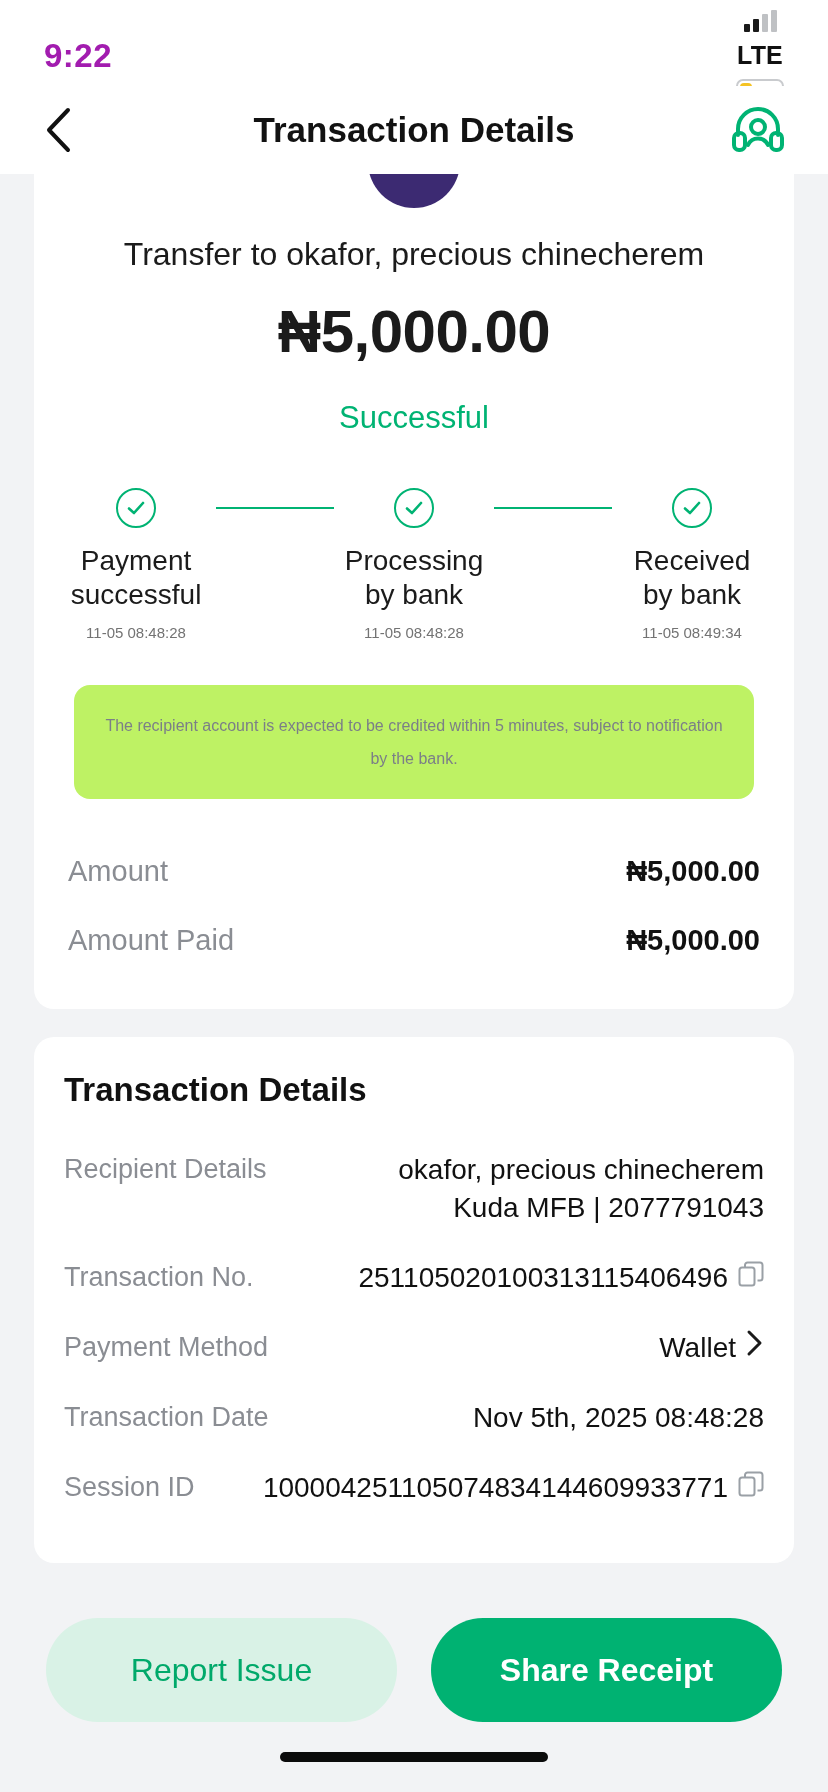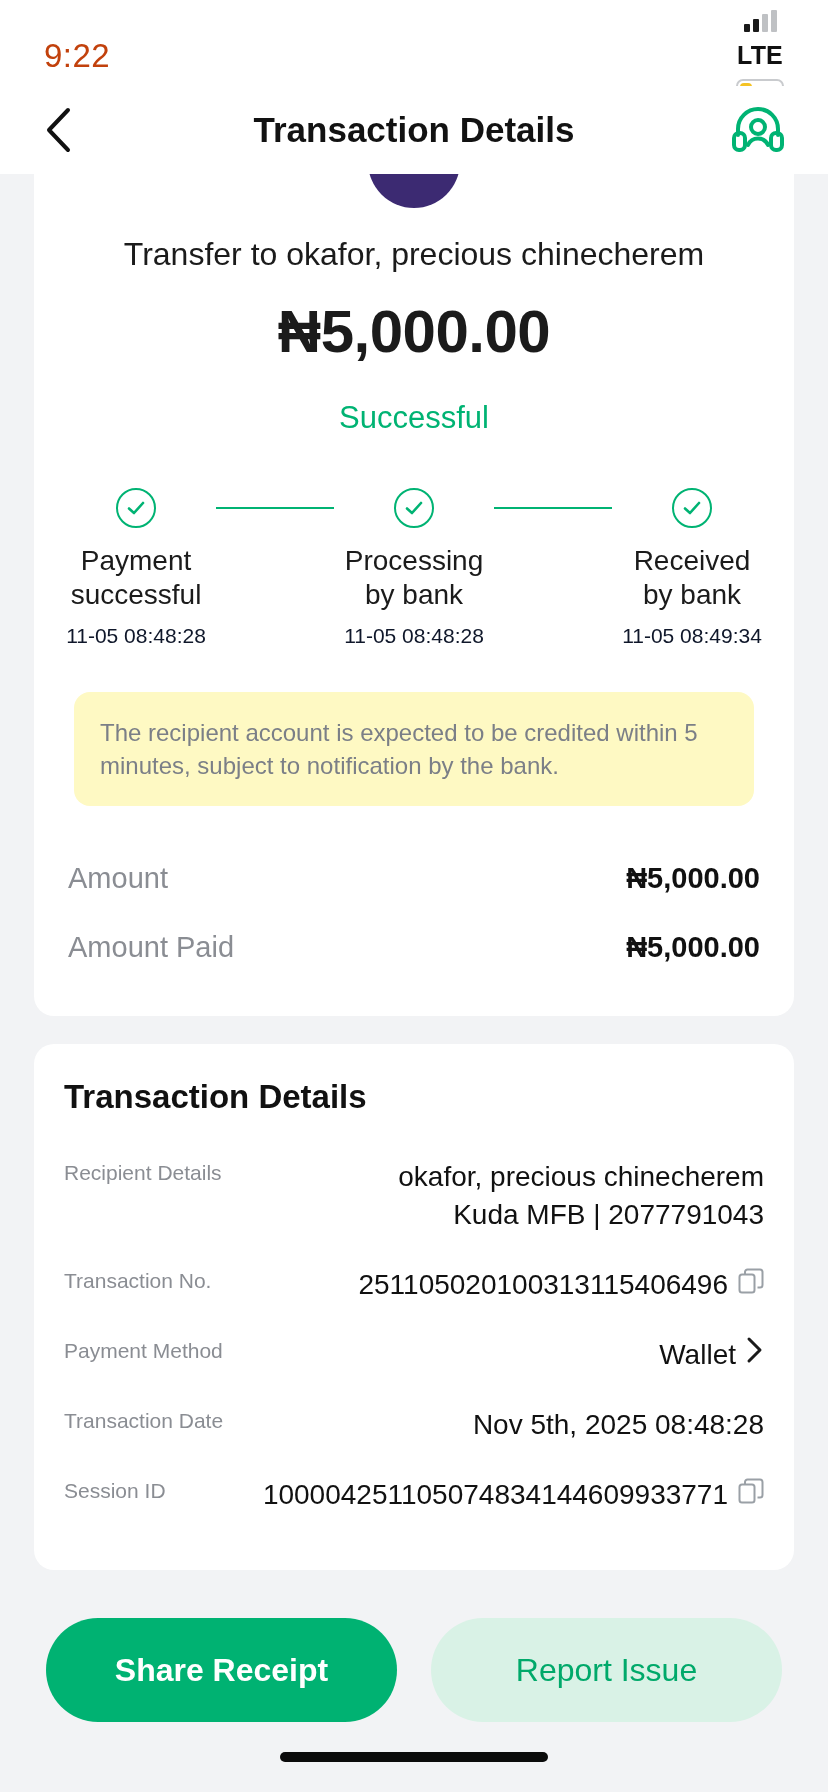--- a/index.html
+++ b/index.html
@@ -25,22 +25,22 @@
     height: 86px;
     background: #ffffff;
     display: flex;
     align-items: center;
     justify-content: space-between;
     padding: 26px 44px 0 44px;
     flex: 0 0 auto;
   }
   .status-time {
     font-size: 33px;
-    font-weight: normal;
-    color: #c2410c;
+    font-weight: bold;
+    color: #a21caf;
     letter-spacing: 0.5px;
   }
   .status-right {
     display: flex;
     align-items: center;
     gap: 9px;
     flex-direction: column;
   }
   .signal {
     display: flex;
@@ -216,41 +216,42 @@
   .step-label {
     margin-top: 16px;
     font-size: 28px;
     line-height: 34px;
     color: #1b1b1b;
     text-align: center;
     white-space: pre-line;
   }
   .step-time {
     margin-top: 12px;
-    font-size: 21px;
-    color: #0f172a;
+    font-size: 15px;
+    color: #737373;
     text-align: left;
   }
   .connector {
     flex: 0 0 auto;
     width: 118px;
     height: 2px;
     background: #00b373;
     margin-top: 19px;
   }
 
   
   .notice {
     margin: 44px 40px 0 40px;
-    background: #fef9c3;
+    background: #bef264;
     border-radius: 16px;
     padding: 24px 26px;
-    font-size: 24px;
+    font-size: 16px;
     line-height: 33px;
     color: #7b7f87;
+    text-align: center;
   }
 
   
   .summary {
     margin: 38px 34px 0 34px;
   }
   .srow {
     display: flex;
     align-items: center;
     justify-content: space-between;
@@ -286,21 +287,21 @@
     margin-bottom: 26px;
   }
   .drow {
     display: flex;
     align-items: flex-start;
     justify-content: space-between;
     padding: 16px 0;
     gap: 20px;
   }
   .drow .k {
-    font-size: 21px;
+    font-size: 27px;
     color: #8a8d93;
     flex: 0 0 auto;
     white-space: nowrap;
     padding-top: 3px;
   }
   .drow .v {
     font-size: 28px;
     color: #111;
     text-align: right;
     line-height: 38px;
@@ -516,21 +517,21 @@
             <svg width="26" height="26" viewBox="0 0 26 26" fill="none">
               <rect x="1.5" y="6.5" width="15" height="18" rx="2.5" stroke="#9aa0a6" stroke-width="2"></rect>
               <path d="M7 6.5 V4 a2.5 2.5 0 0 1 2.5-2.5 H22 a2.5 2.5 0 0 1 2.5 2.5 V17 a2.5 2.5 0 0 1-2.5 2.5 h-2.5" stroke="#9aa0a6" stroke-width="2"></path>
             </svg>
           </span>
         </div>
       </div>
     </div>
 
     <div class="footer">
+      <button class="btn btn-secondary">Report Issue</button>
       <button class="btn btn-primary">Share Receipt</button>
-      <button class="btn btn-secondary">Report Issue</button>
     </div>
 
     <div class="home-indicator-wrap">
       <div class="home-indicator"></div>
     </div>
   </div>
 </div>
 
 </body></html>

